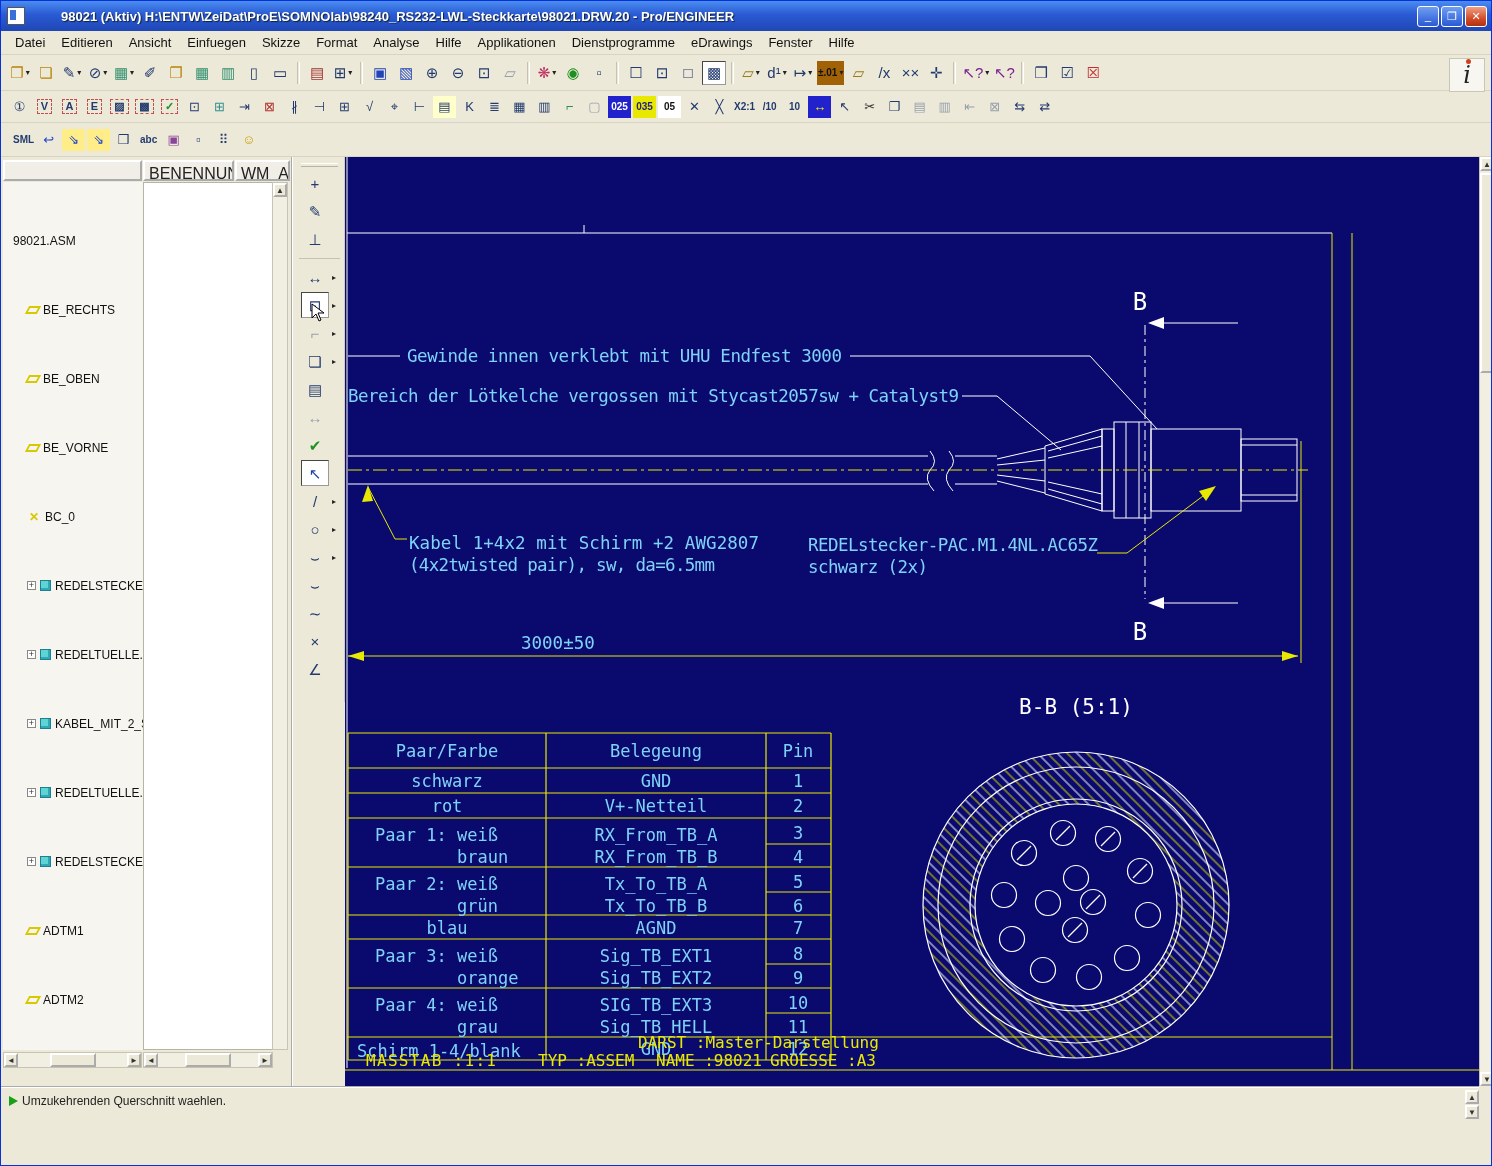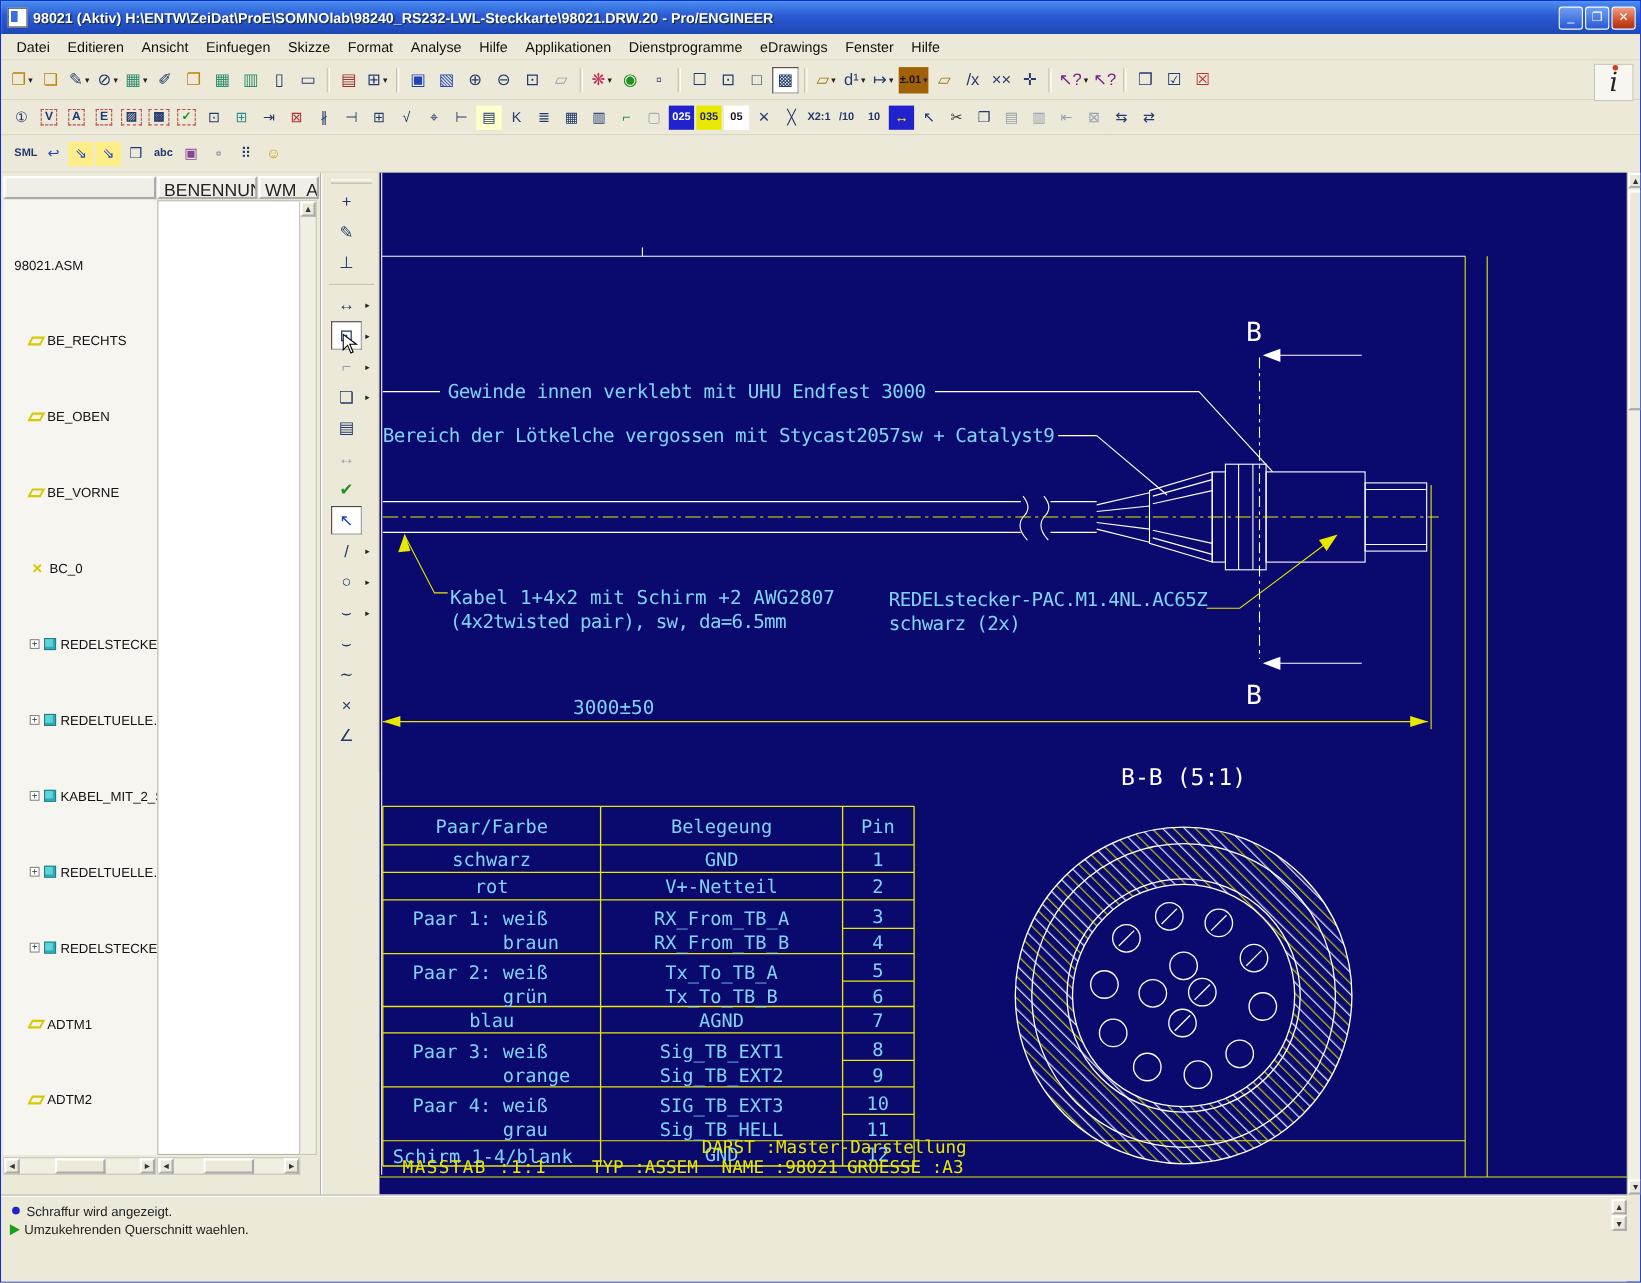--- a/index.html
+++ b/index.html
@@ -2,21 +2,21 @@
 <html><head>
 <meta charset="utf-8">
 <style>
   html,body{margin:0;padding:0;background:#9a9a9a;}
   *{box-sizing:border-box;}
   #app{position:relative;width:1492px;height:1166px;background:#ece9d8;font-family:"Liberation Sans",sans-serif;overflow:hidden;border:1px solid #0831d9;}
   
   .titlebar{position:absolute;left:0;top:0;width:100%;height:30px;background:linear-gradient(#4a8df0,#2a5ad4 45%,#1f47b5);display:flex;align-items:center;padding:0 4px;color:#fff;}
   .title-icon{width:18px;height:18px;background:#fff;border:1px solid #555;margin:0 5px 0 2px;position:relative;}
   .title-icon:before{content:"";position:absolute;left:2px;top:2px;width:6px;height:10px;background:#3a6fd8;}
-  .title-text{font-size:13px;font-weight:bold;text-shadow:1px 1px 1px #123;flex:1;white-space:nowrap;overflow:hidden;}
+  .title-text{font-size:13px;font-weight:bold;text-shadow:1px 1px 1px #123;flex:1;white-space:nowrap;overflow:hidden;margin-left:31px;}
   .win-btns{display:flex;gap:2px;}
   .win-btn{width:22px;height:21px;border-radius:3px;border:1px solid #fff;color:#fff;font-size:11px;line-height:19px;text-align:center;background:linear-gradient(#6f9ef2,#2a5ad4);}
   .win-btn.close{background:linear-gradient(#f0a086,#d24e2a 60%,#b03010);}
   
   .menubar{position:absolute;left:0;top:30px;width:100%;height:24px;background:#ece9d8;border-bottom:1px solid #d8d4c4;display:flex;align-items:center;padding-left:6px;}
   .menu-item{padding:3px 8px;font-size:13px;color:#111;}
   
   .tbrow{position:absolute;left:0;width:100%;display:flex;align-items:center;background:#ece9d8;border-bottom:1px solid #d8d4c4;padding-left:6px;}
   #tb1{top:54px;height:36px;}
   #tb2{top:90px;height:32px;}
@@ -812,24 +812,20 @@
     </div>
 
     <svg class="cursor" width="16" height="20">
       <polygon points="1,1 1,15 5,11 8,18 10,17 7,10 13,10" fill="#fff" stroke="#000" stroke-width="1"></polygon>
     </svg>
   </div>
 
   <div class="statusbar">
     <div>
         <div class="status-line">
-          <span class="dot-blue"></span>
-          <span>Schraffur wird angezeigt.</span>
-        </div>
-        <div class="status-line">
           <span class="green-arrow"></span>
           <span>Umzukehrenden Querschnitt waehlen.</span>
         </div>
       </div>
     <div class="sb-btns">
       <div class="scroll-btn">▲</div>
       <div class="scroll-btn">▼</div>
     </div>
   </div>
 

